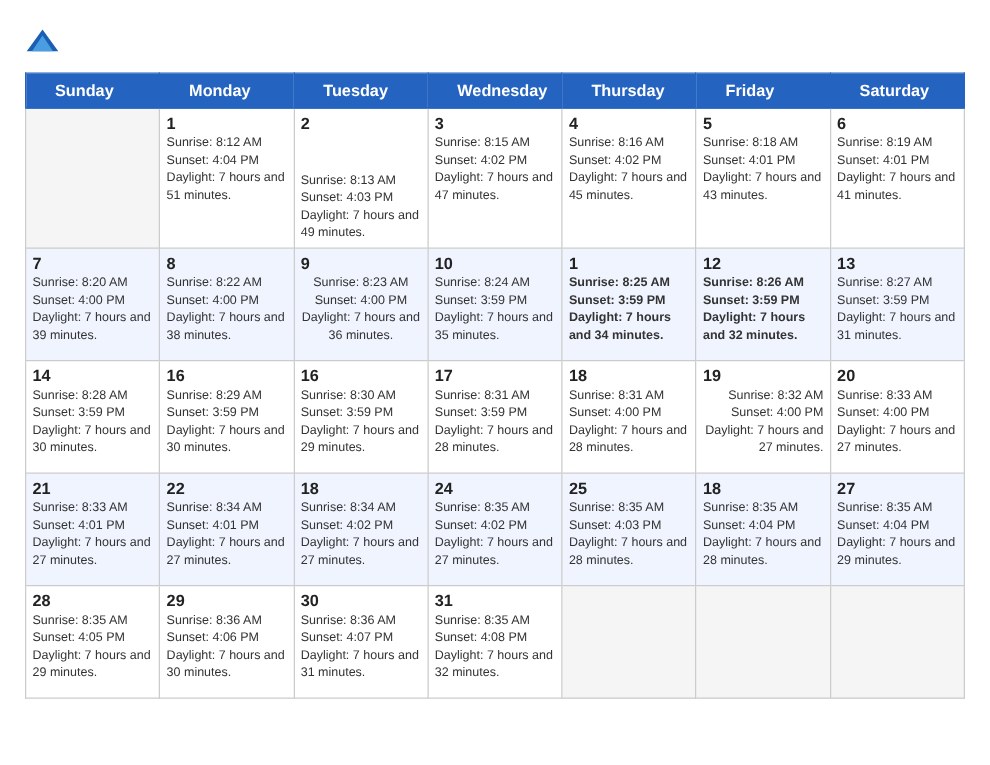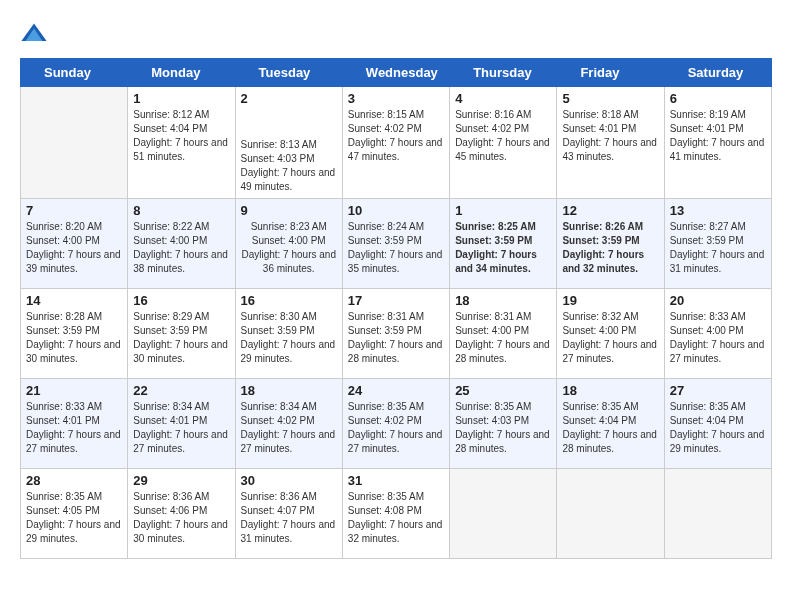--- a/index.html
+++ b/index.html
@@ -230,21 +230,21 @@
 Daylight: 7 hours and 28 minutes.</div>
         </td>
         <td>
           <span class="day-num">18</span>
           <div class="day-info" style="white-space: pre-line;">Sunrise: 8:31 AM
 Sunset: 4:00 PM
 Daylight: 7 hours and 28 minutes.</div>
         </td>
         <td>
           <span class="day-num">19</span>
-          <div class="day-info" style="white-space: pre-line;">Sunrise: 8:32 AM
+          <div class="day-info" style="white-space: pre-line; text-align: right;">Sunrise: 8:32 AM
 Sunset: 4:00 PM
 Daylight: 7 hours and 27 minutes.</div>
         </td>
         <td>
           <span class="day-num">20</span>
           <div class="day-info" style="white-space: pre-line;">Sunrise: 8:33 AM
 Sunset: 4:00 PM
 Daylight: 7 hours and 27 minutes.</div>
         </td>
       </tr>

